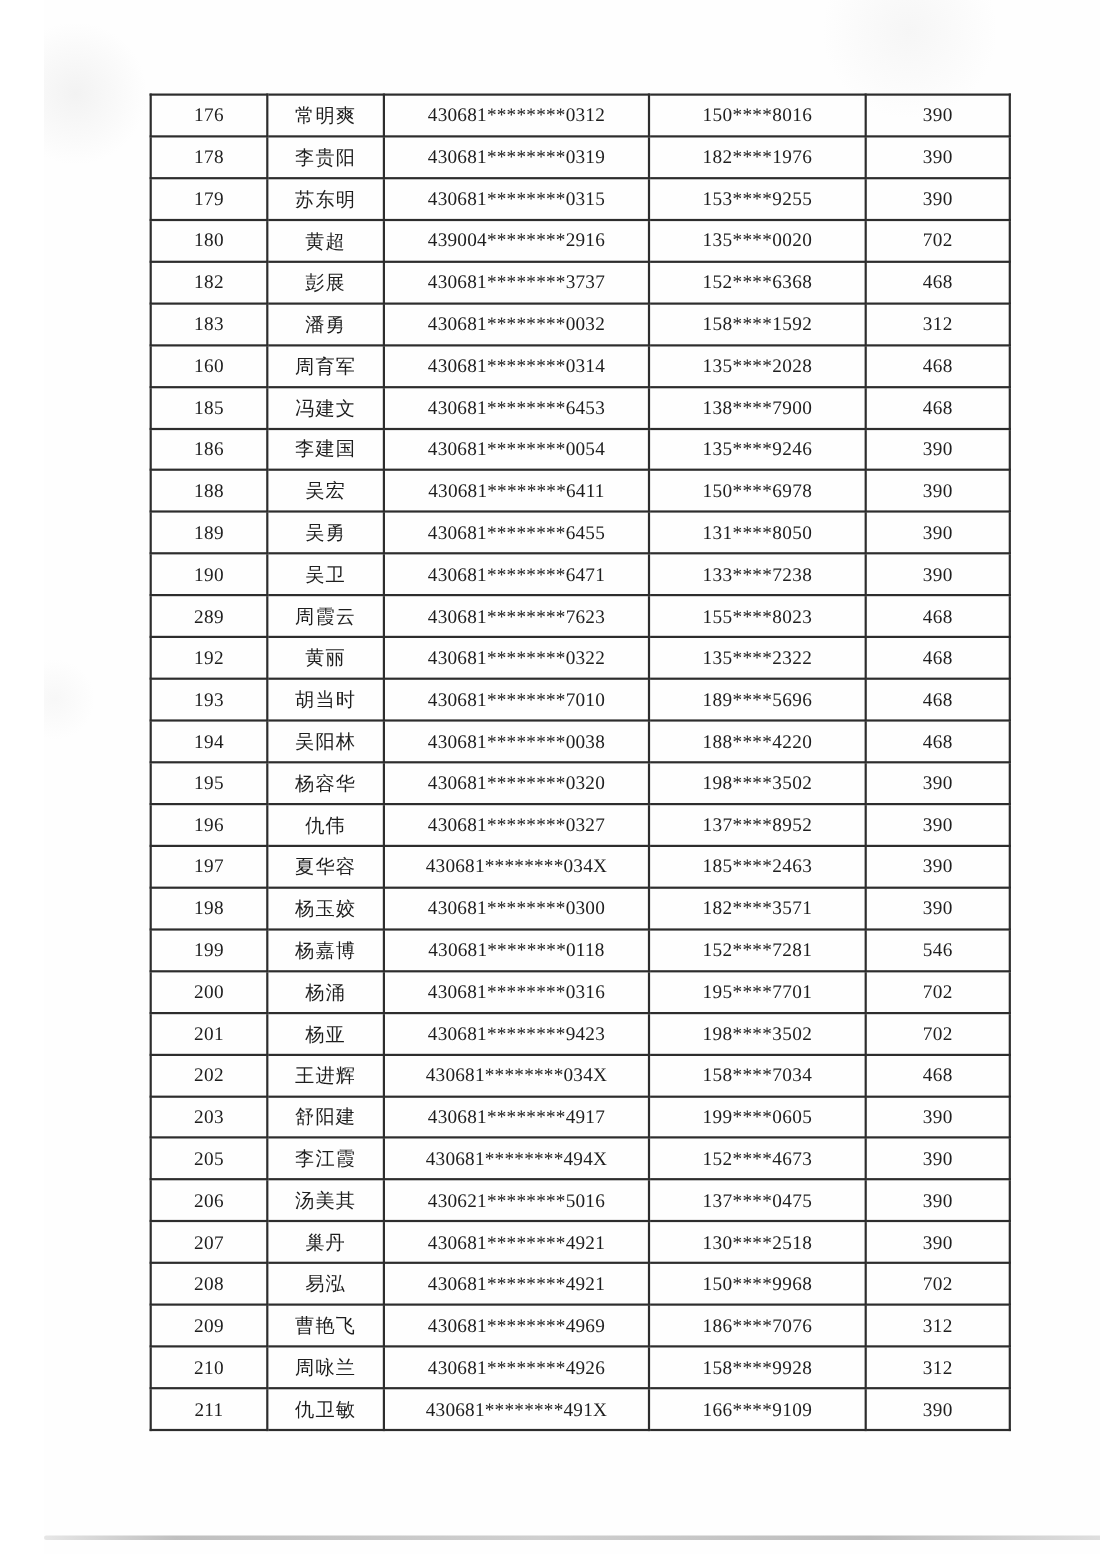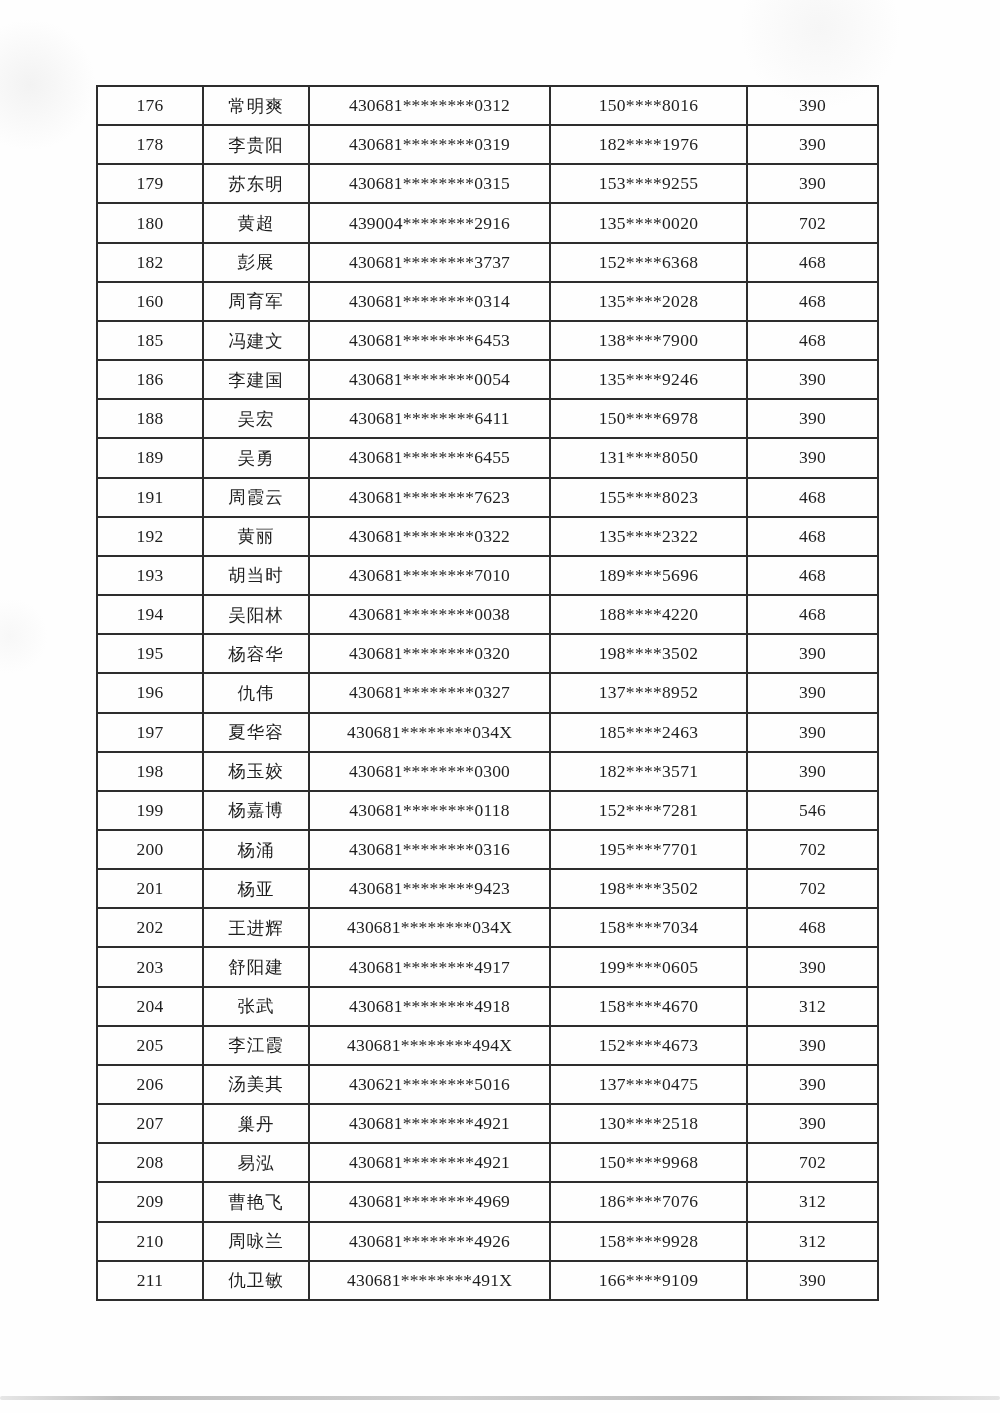--- a/index.html
+++ b/index.html
@@ -16,20 +16,21 @@
   }
   
   .page {
     position: absolute;
     inset: 0;
     background:
       radial-gradient(circle at 3% 6%, rgba(190,190,190,0.18), rgba(255,255,255,0) 4%),
       radial-gradient(circle at 82% 2%, rgba(200,200,200,0.15), rgba(255,255,255,0) 5%),
       radial-gradient(circle at 1% 45%, rgba(200,200,200,0.12), rgba(255,255,255,0) 3%),
       #fefefe;
+    margin-left: 40px;
   }
   table.roster {
     position: absolute;
     left: 96px;
     top: 85px;
     width: 781px;
     height: 1216px;
     border-collapse: collapse;
     table-layout: fixed;
   }
@@ -110,20 +111,27 @@
         <td class="c-amount">702</td>
       </tr>
         <tr>
         <td class="c-idx">182</td>
         <td class="c-name">彭展</td>
         <td class="c-id">430681********3737</td>
         <td class="c-phone">152****6368</td>
         <td class="c-amount">468</td>
       </tr>
         <tr>
+        <td class="c-idx">183</td>
+        <td class="c-name">潘勇</td>
+        <td class="c-id">430681********0032</td>
+        <td class="c-phone">158****1592</td>
+        <td class="c-amount">312</td>
+      </tr>
+        <tr>
         <td class="c-idx">160</td>
         <td class="c-name">周育军</td>
         <td class="c-id">430681********0314</td>
         <td class="c-phone">135****2028</td>
         <td class="c-amount">468</td>
       </tr>
         <tr>
         <td class="c-idx">185</td>
         <td class="c-name">冯建文</td>
         <td class="c-id">430681********6453</td>
@@ -145,21 +153,28 @@
         <td class="c-amount">390</td>
       </tr>
         <tr>
         <td class="c-idx">189</td>
         <td class="c-name">吴勇</td>
         <td class="c-id">430681********6455</td>
         <td class="c-phone">131****8050</td>
         <td class="c-amount">390</td>
       </tr>
         <tr>
-        <td class="c-idx">191</td>
+        <td class="c-idx">190</td>
+        <td class="c-name">吴卫</td>
+        <td class="c-id">430681********6471</td>
+        <td class="c-phone">133****7238</td>
+        <td class="c-amount">390</td>
+      </tr>
+        <tr>
+        <td class="c-idx">289</td>
         <td class="c-name">周霞云</td>
         <td class="c-id">430681********7623</td>
         <td class="c-phone">155****8023</td>
         <td class="c-amount">468</td>
       </tr>
         <tr>
         <td class="c-idx">192</td>
         <td class="c-name">黄丽</td>
         <td class="c-id">430681********0322</td>
         <td class="c-phone">135****2322</td>
@@ -236,27 +251,20 @@
         <td class="c-amount">468</td>
       </tr>
         <tr>
         <td class="c-idx">203</td>
         <td class="c-name">舒阳建</td>
         <td class="c-id">430681********4917</td>
         <td class="c-phone">199****0605</td>
         <td class="c-amount">390</td>
       </tr>
         <tr>
-        <td class="c-idx">204</td>
-        <td class="c-name">张武</td>
-        <td class="c-id">430681********4918</td>
-        <td class="c-phone">158****4670</td>
-        <td class="c-amount">312</td>
-      </tr>
-        <tr>
         <td class="c-idx">205</td>
         <td class="c-name">李江霞</td>
         <td class="c-id">430681********494X</td>
         <td class="c-phone">152****4673</td>
         <td class="c-amount">390</td>
       </tr>
         <tr>
         <td class="c-idx">206</td>
         <td class="c-name">汤美其</td>
         <td class="c-id">430621********5016</td>

